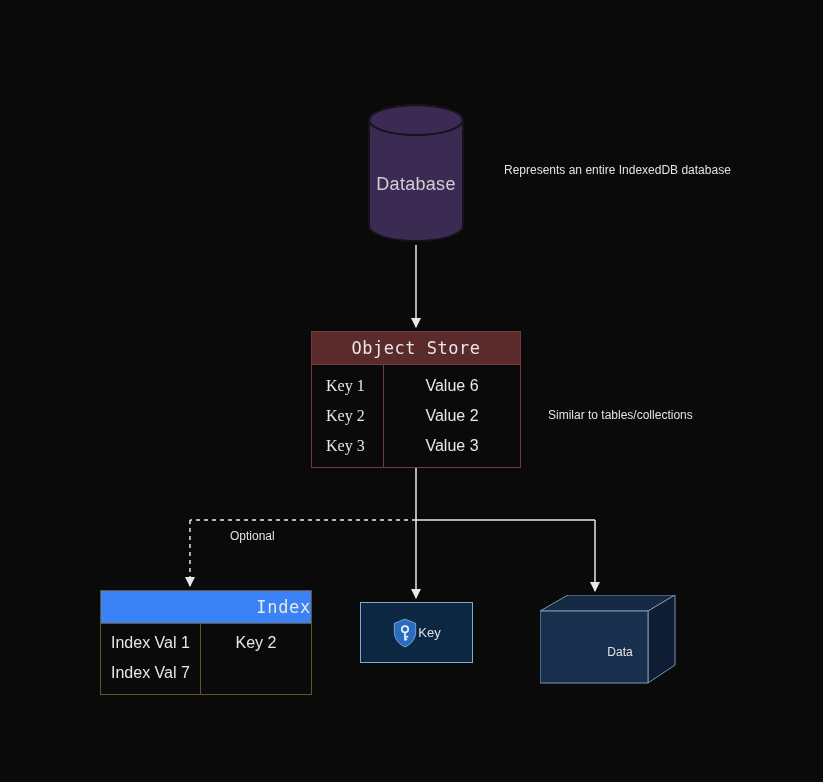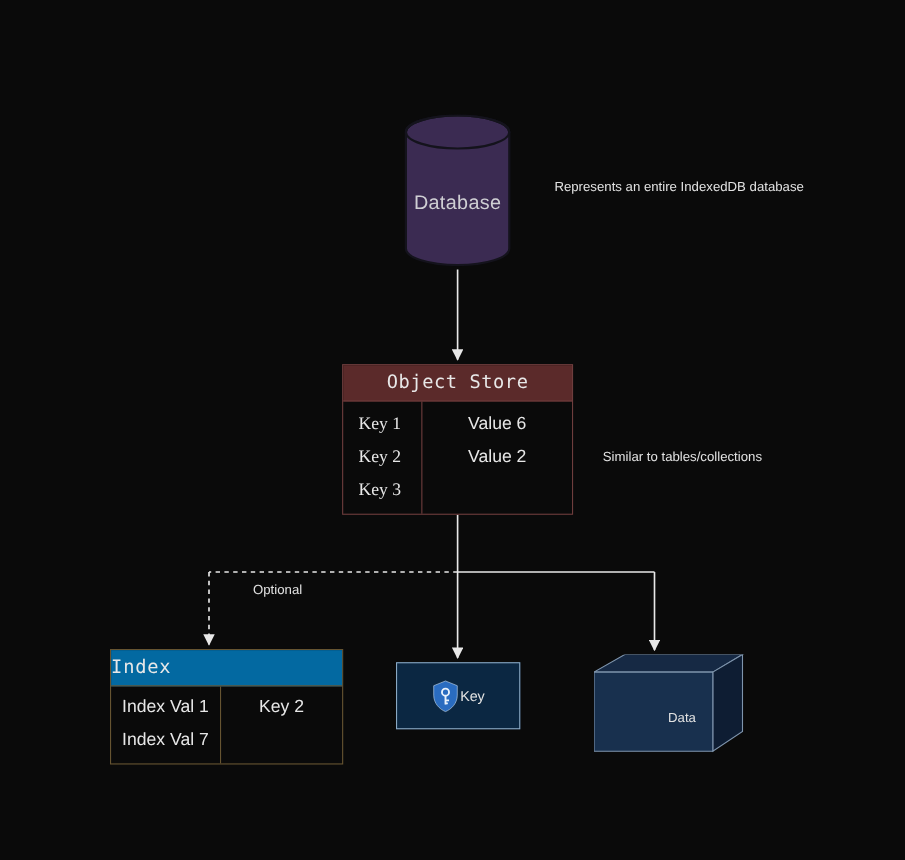--- a/index.html
+++ b/index.html
@@ -117,23 +117,23 @@
   .indextbl {
     position: absolute;
     left: 100px;
     top: 590px;
     width: 212px;
     border: 1px solid #665431;
     box-sizing: border-box;
     background: #0a0a0a;
   }
   .indextbl .title {
-    background: #0369a1;
+    background: #3b82f6;
     border-bottom: 1px solid #665431;
-    text-align: left;
+    text-align: right;
     font-family: ui-monospace, Menlo, Consolas, monospace;
     font-size: 17px;
     letter-spacing: .7px;
     color: #e8e8e8;
     padding: 6px 0;
   }
   .indextbl .body { display: flex; }
   .indextbl .col-k {
     width: 100px;
     border-right: 1px solid #665431;
@@ -228,20 +228,21 @@
     <div class="title">Object Store</div>
     <div class="body">
       <div class="col-k">
         <div class="row">Key 1</div>
         <div class="row">Key 2</div>
         <div class="row">Key 3</div>
       </div>
       <div class="col-v">
         <div class="row">Value 6</div>
         <div class="row">Value 2</div>
+        <div class="row">Value 3</div>
       </div>
     </div>
   </div>
   <div class="objstore-desc">Similar to tables/collections</div>
 
   <div class="optional-label">Optional</div>
 
   <div class="indextbl">
     <div class="title">Index</div>
     <div class="body">

